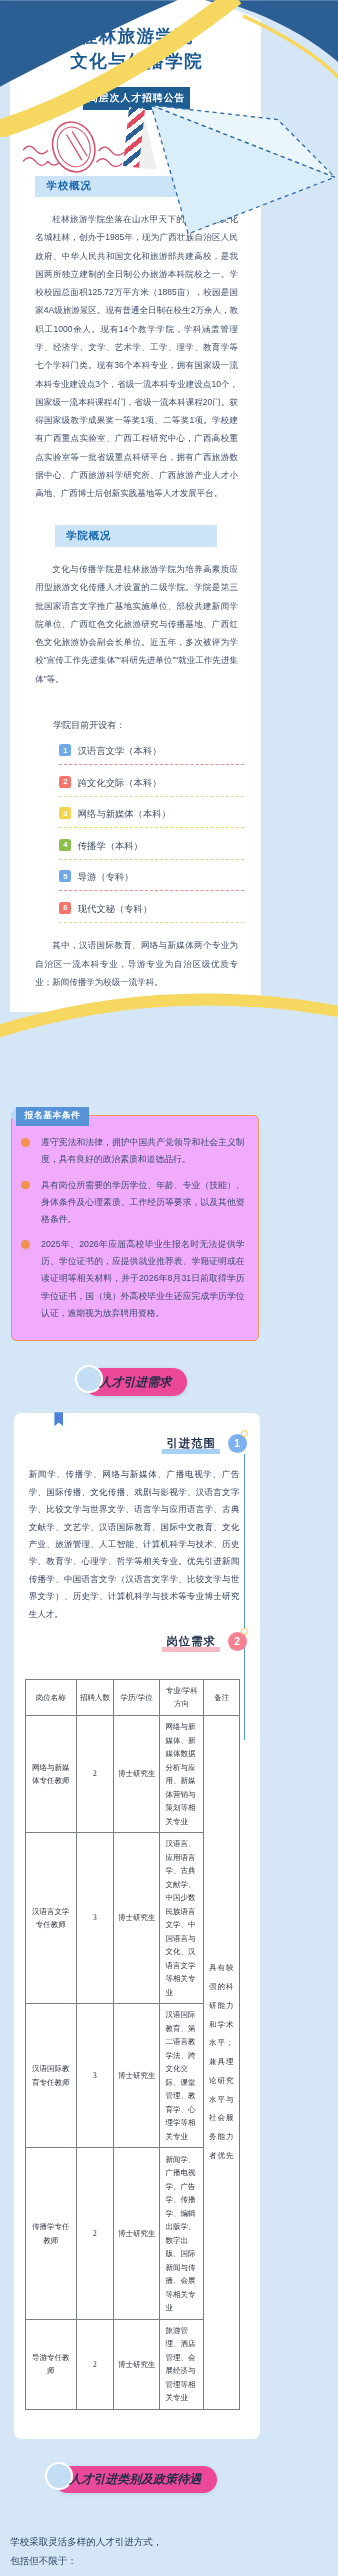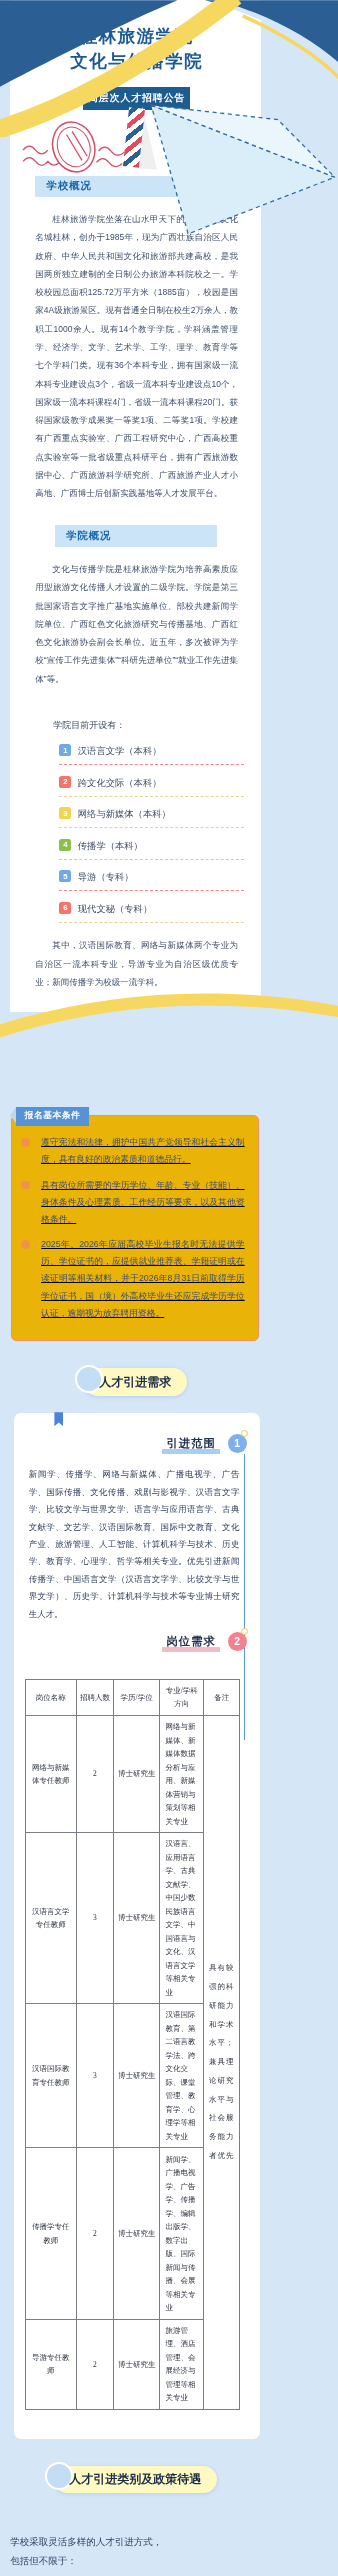--- a/index.html
+++ b/index.html
@@ -35,33 +35,33 @@
   .b-blue{background:#6fa9e6;} .b-red{background:#f3756b;} .b-yellow{background:#f2d54d;} .b-green{background:#8cc04c;}
   .d-red{border-bottom:1px dashed #f08a8a;} .d-tan{border-bottom:1px dashed #e6d695;}
   .d-yellow{border-bottom:1px dashed #eed75e;} .d-green{border-bottom:1px dashed #c3d98a;}
 
   
   .wave1{display:block;margin-top:-25px;position:relative;z-index:2;}
 
   
   .blue-zone{position:relative;padding-top:71px;}
 
-  .cond-box{position:relative;margin:0 79px 0 11.3px;background:#eab308;border:1px solid #f0935c;border-radius:5.2px;
+  .cond-box{position:relative;margin:0 79px 0 11.3px;background:#f0abfc;border:1px solid #f0935c;border-radius:5.2px;
     padding:18.5px 13.4px 10.3px 8.2px;}
   .cond-label{position:absolute;top:-8.8px;left:4.1px;background:#5593d6;color:#fff;font-size:8.8px;font-weight:bold;
     padding:3.6px 8.2px;letter-spacing:0.5px;}
   .cond-label::before{content:"";position:absolute;left:-6.2px;top:0;border-top:8.2px solid transparent;
     border-bottom:8.2px solid transparent;border-right:6.2px solid #bcd7ef;}
-  .cond-list{list-style:none;margin:0;padding:0;text-decoration:underline;}
+  .cond-list{list-style:none;margin:0;padding:0;}
   .cond-list li{position:relative;padding-left:20.6px;margin-bottom:8.2px;font-size:8.8px;line-height:1.95;color:#3d4d6b;text-align:justify;}
   .cond-list li::before{content:"";position:absolute;left:1px;top:4.1px;width:8.8px;height:8.8px;border-radius:50%;background:#f0924e;}
 
   .pill-wrap{margin:0 78px 0 10.3px;display:flex;justify-content:center;padding:27px 0 15.5px;}
-  .pill{position:relative;background:#fef9c3;border-radius:14.4px;padding:5.2px 15.5px;font-size:12px;font-weight:bold;
-    color:#1e2c47;box-shadow:0 1px 4.1px rgba(110,150,195,.three);box-shadow:0 1px 4.1px rgba(110,150,195,.3);z-index:1;}
+  .pill{position:relative;background:#ec4899;border-radius:14.4px;padding:5.2px 15.5px;font-size:12px;font-weight:bold;
+    color:#1e2c47;box-shadow:0 1px 4.1px rgba(110,150,195,.three);box-shadow:0 1px 4.1px rgba(110,150,195,.3);z-index:1;font-style:italic;}
   .pill::before{content:"";position:absolute;left:-8.2px;top:-3.6px;width:28px;height:28px;border-radius:50%;
     background:#c3ddf4;border:2.1px solid #fff;box-sizing:border-box;z-index:-1;}
 
   
   .demand-card{position:relative;margin:2.1px 78px 0 14.4px;background:#fff;border-radius:7.2px;padding:23px 19.6px 29px 10.3px;}
   .bookmark-icon{position:absolute;top:-1px;left:40px;width:8.8px;height:14px;background:#4d82d8;
     clip-path:polygon(0 0,100% 0,100% 100%,50% 72%,0 100%);}
   .demand-line{position:absolute;right:15.5px;top:41px;height:286px;width:1px;background:#5a97dd;}
   .sub-head{text-align:right;padding-right:20.6px;position:relative;margin:0 0 12.4px;}
   .sub-head.second{margin-top:11px;}

